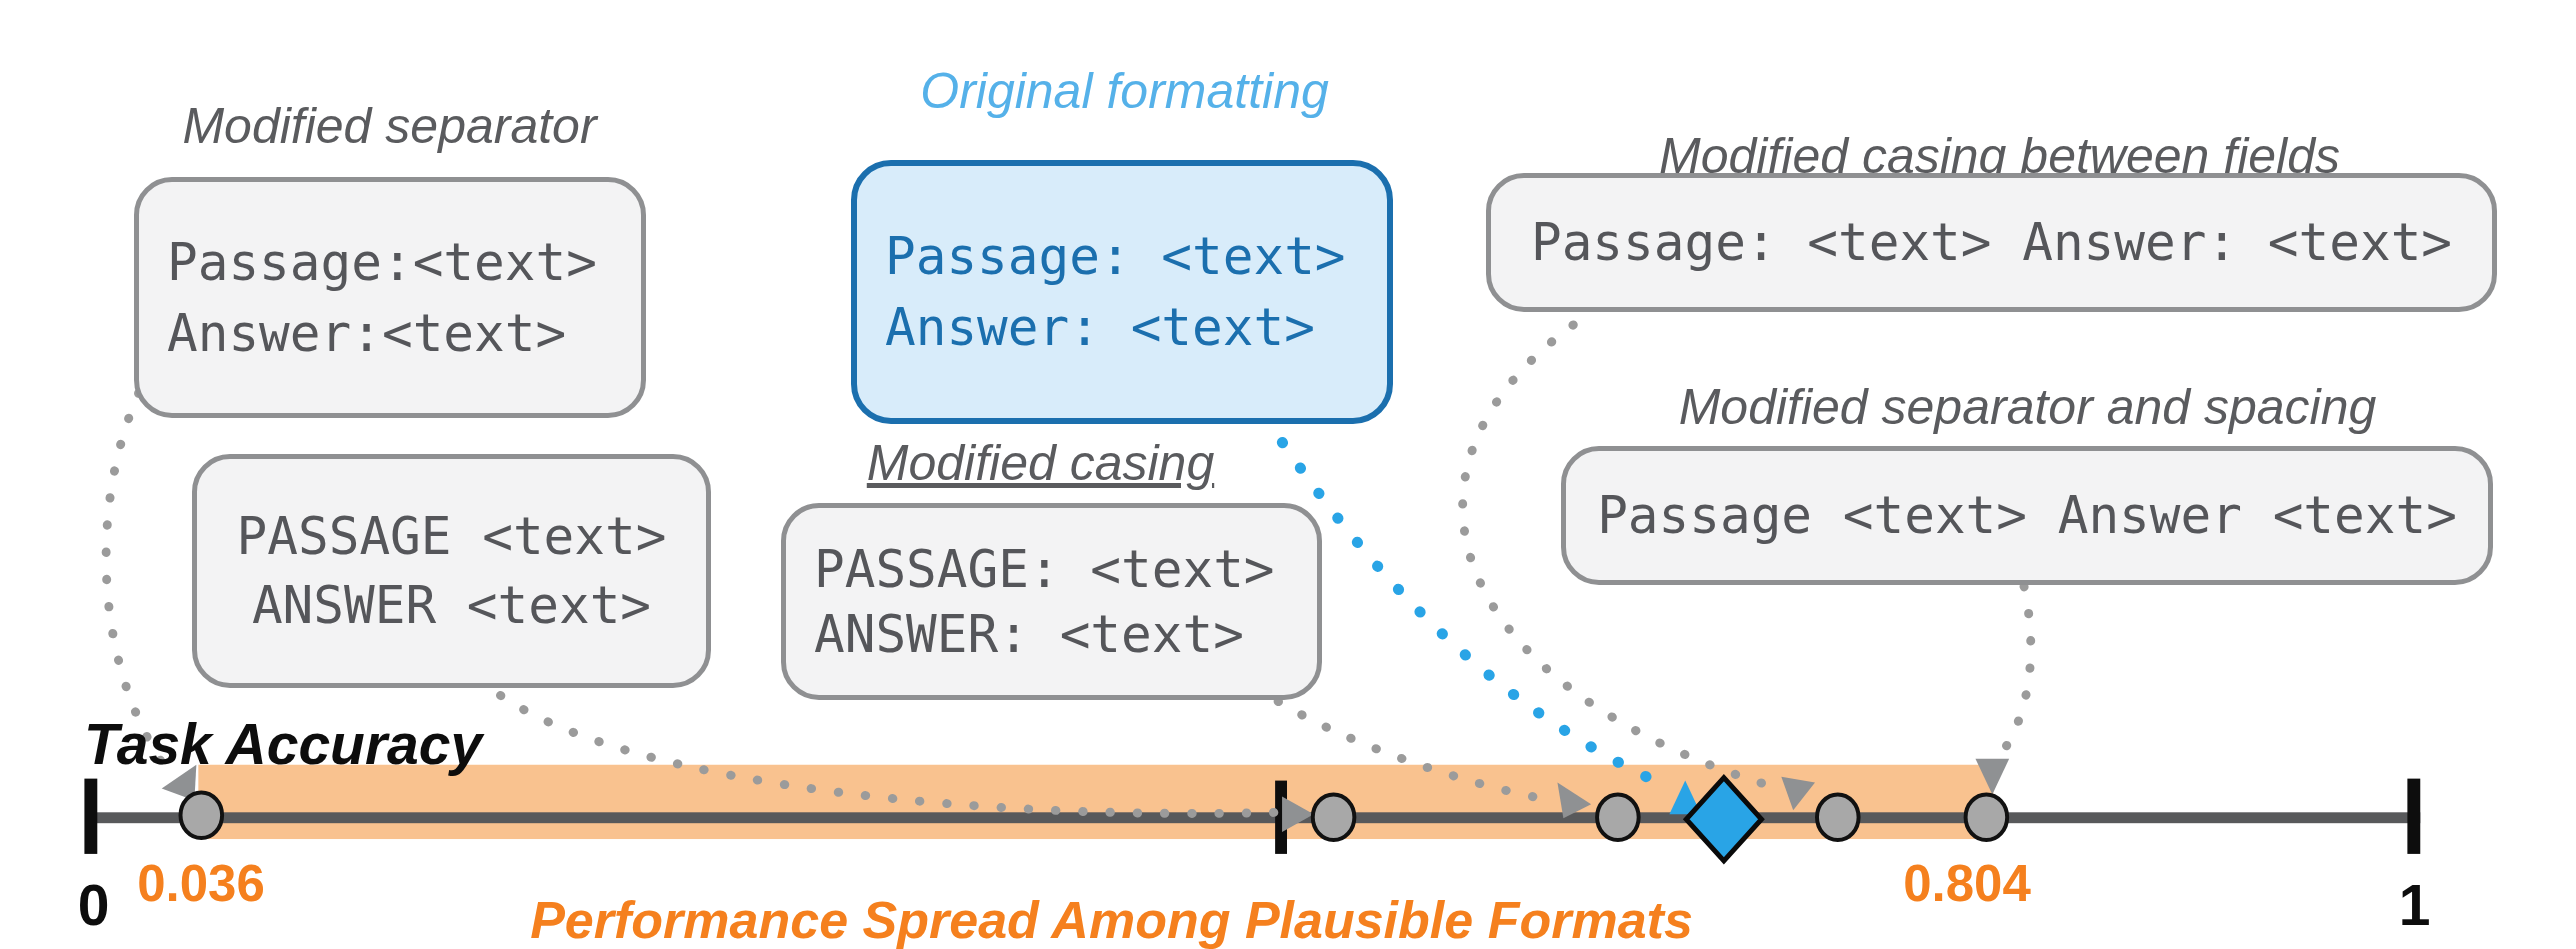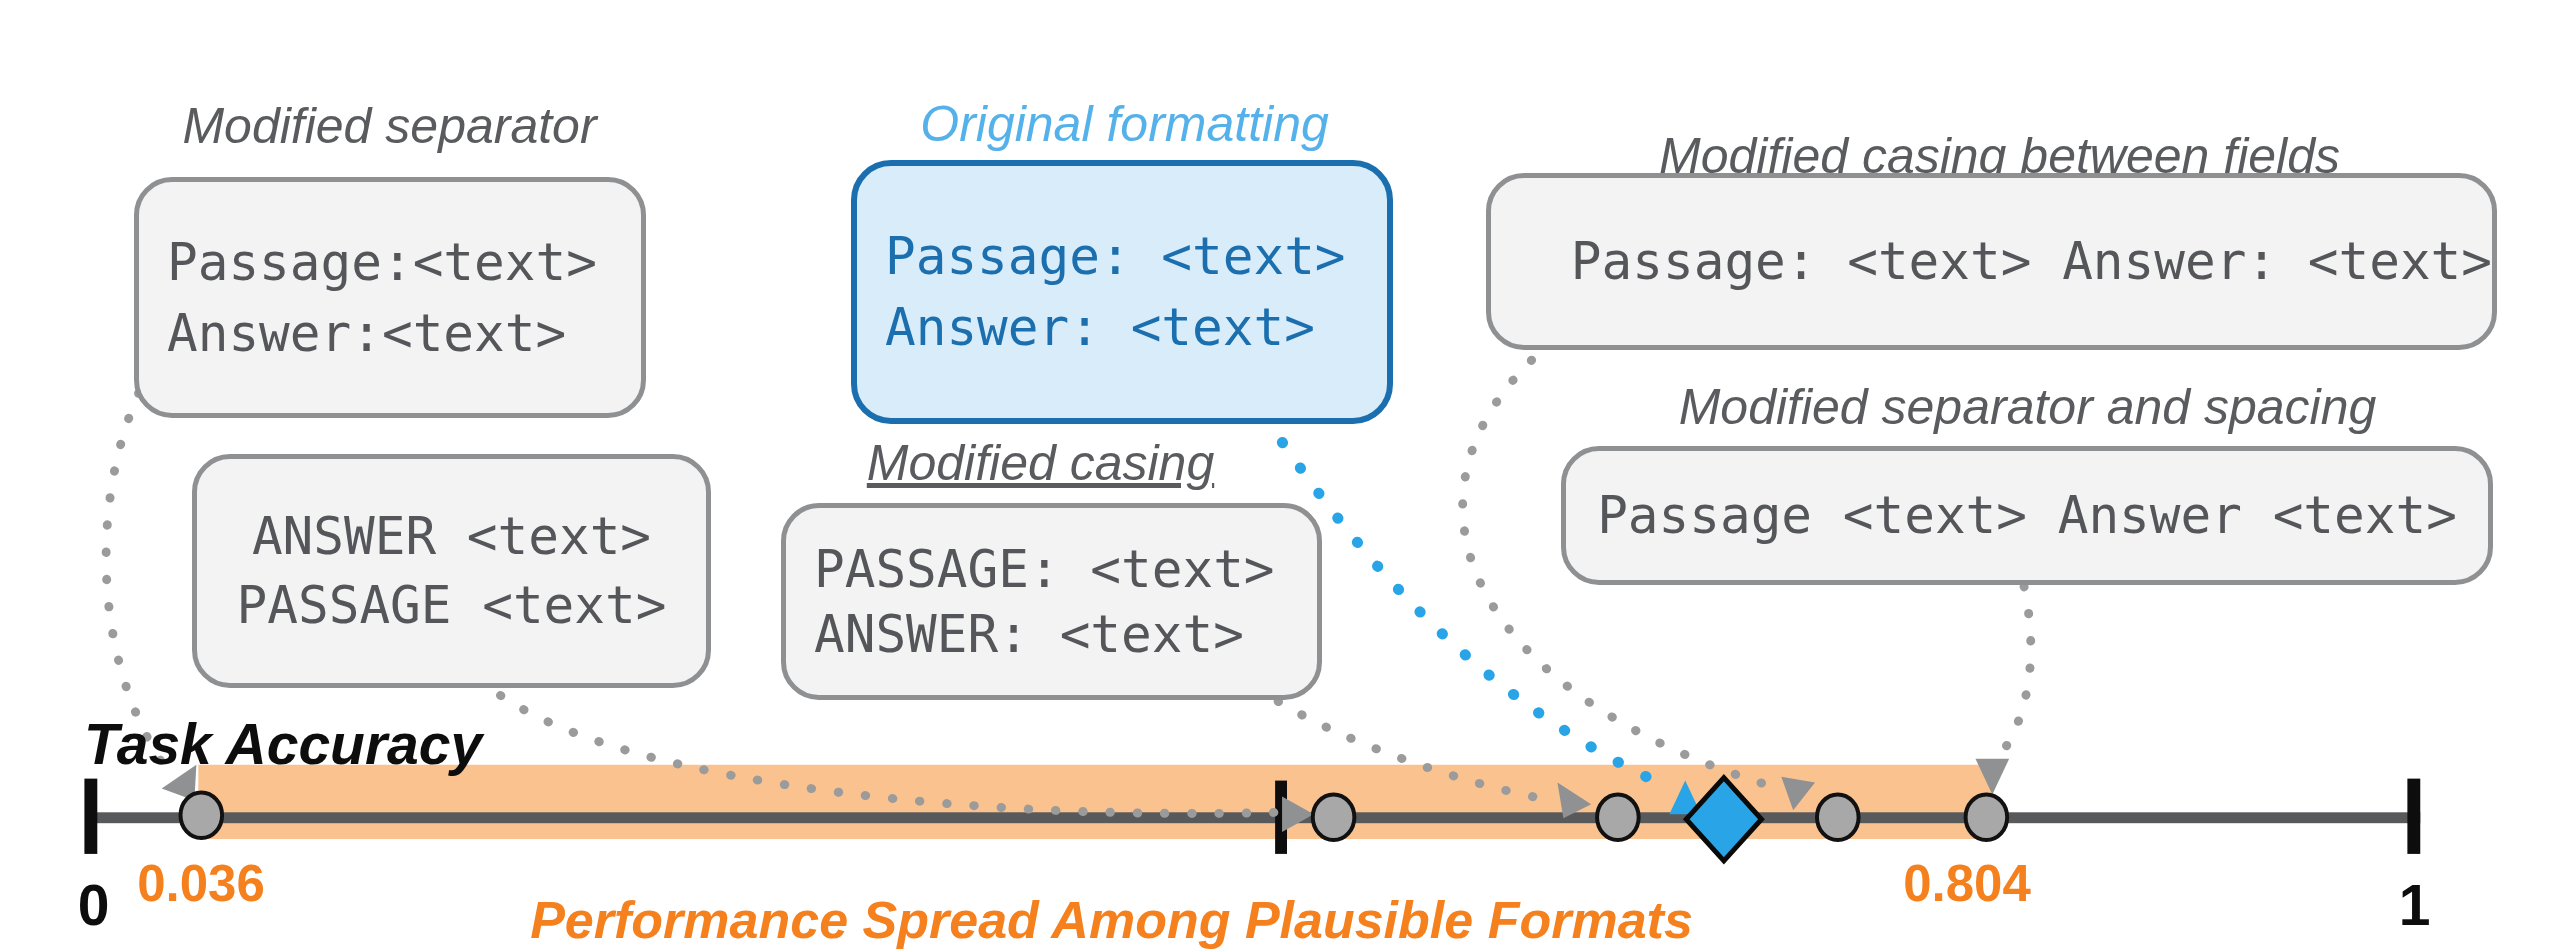--- a/index.html
+++ b/index.html
@@ -81,39 +81,39 @@
     <ellipse class="dot" cx="2005" cy="825" rx="21" ry="23"></ellipse>
     <polygon class="diamond" points="1740,785 1778,827 1740,869 1702,827"></polygon>
   </svg>
 
   <div class="fmt-title" style="left:142px;top:97px;width:495px;">Modified separator</div>
   <div class="fmt-box pad-left" style="left:134px;top:177px;width:512px;height:241px;">
     <div class="mono">Passage:&lt;text&gt;</div>
     <div class="mono">Answer:&lt;text&gt;</div>
   </div>
 
-  <div class="fmt-title blue" style="left:877px;top:95px;width:495px;">Original formatting</div>
+  <div class="fmt-title blue" style="left:877px;top:62px;width:495px;">Original formatting</div>
   <div class="fmt-box blue pad-left" style="left:851px;top:160px;width:542px;height:264px;">
     <div class="mono">Passage: &lt;text&gt;</div>
     <div class="mono">Answer: &lt;text&gt;</div>
   </div>
 
   <div class="fmt-title" style="left:1628px;top:127px;width:743px;">Modified casing between fields</div>
-  <div class="fmt-box center-text" style="left:1486px;top:173px;width:1011px;height:177px;align-items:flex-end;">
+  <div class="fmt-box center-text" style="left:1486px;top:173px;width:1011px;height:139px;">
     <div class="mono">Passage: &lt;text&gt; Answer: &lt;text&gt;</div>
   </div>
 
   <div class="fmt-title" style="left:1656px;top:378px;width:743px;">Modified separator and spacing</div>
   <div class="fmt-box center-text" style="left:1561px;top:446px;width:932px;height:139px;">
     <div class="mono">Passage &lt;text&gt; Answer &lt;text&gt;</div>
   </div>
 
   <div class="fmt-box center-text" style="left:192px;top:454px;width:519px;height:234px;">
+    <div class="mono" style="line-height:69px;">PASSAGE &lt;text&gt;</div>
     <div class="mono" style="line-height:69px;">ANSWER &lt;text&gt;</div>
-    <div class="mono" style="line-height:69px;">PASSAGE &lt;text&gt;</div>
   </div>
 
   <div class="fmt-title" style="left:793px;top:434px;width:495px;text-decoration:underline;">Modified casing</div>
   <div class="fmt-box pad-left" style="left:781px;top:503px;width:541px;height:197px;">
     <div class="mono" style="line-height:65px;">PASSAGE: &lt;text&gt;</div>
     <div class="mono" style="line-height:65px;">ANSWER: &lt;text&gt;</div>
   </div>
 
   <div class="axis-label">Task Accuracy</div>
   <div class="endpoint" style="left:34px;top:872px;">0</div>

